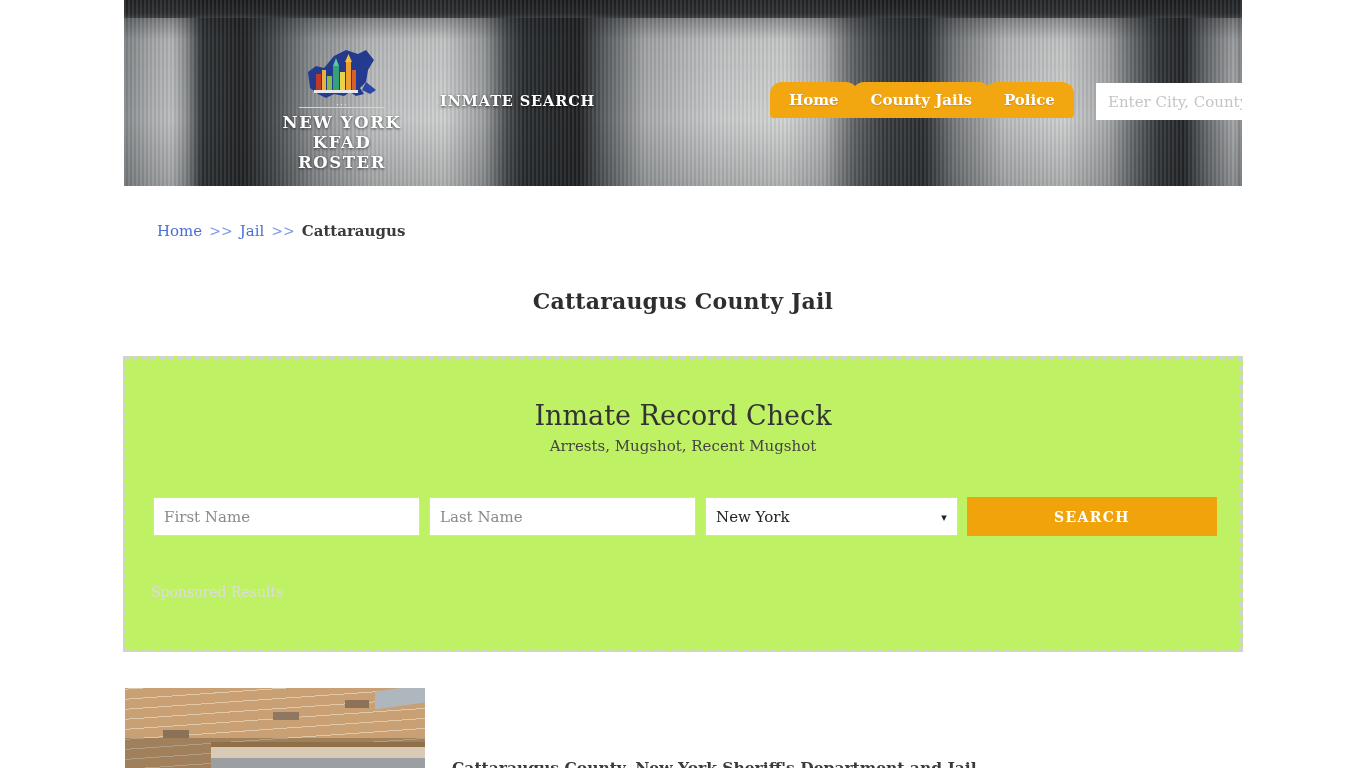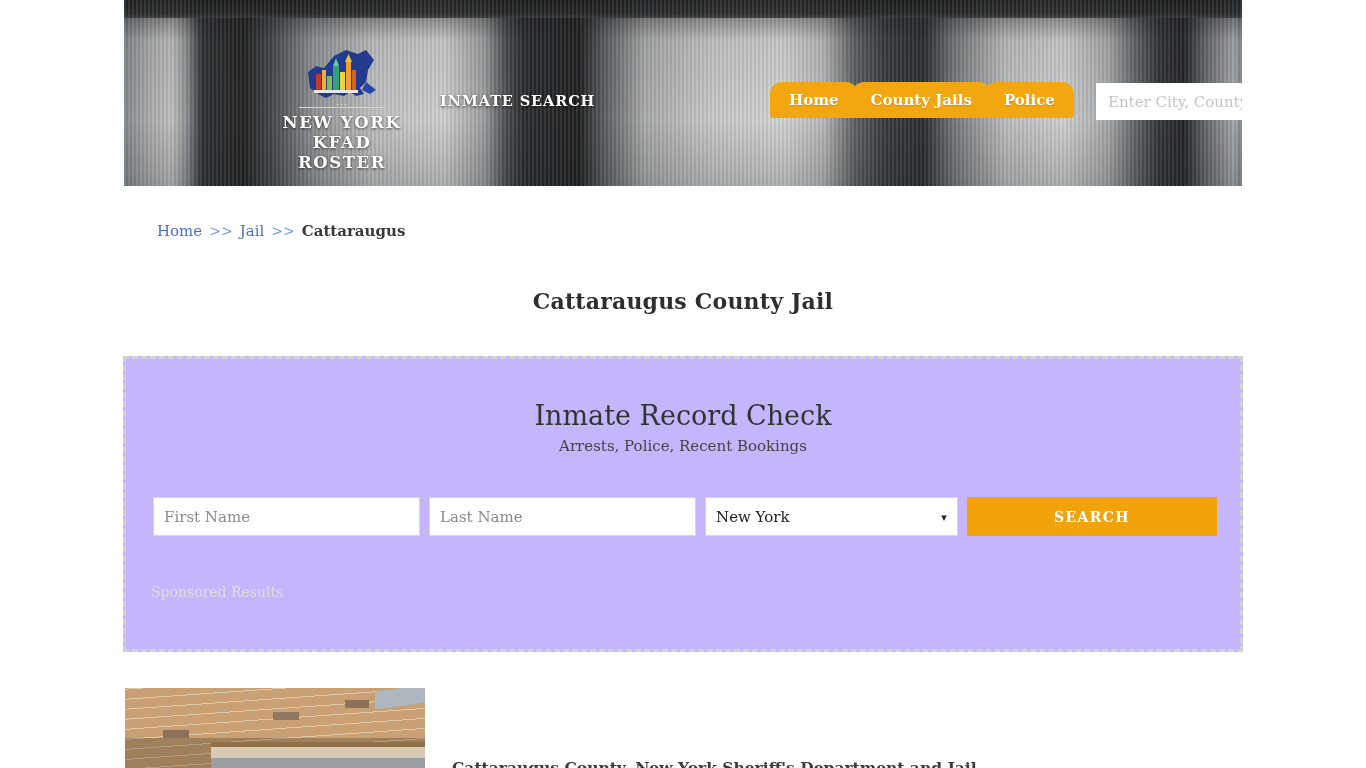--- a/index.html
+++ b/index.html
@@ -137,21 +137,21 @@
   .page-title {
     position:absolute; left:0; top:273px; width:1366px;
     text-align:center; font-size:22px; font-weight:bold; color:#2e2e2e;
     letter-spacing:.2px;
   }
 
   
   .record-box {
     position:absolute; left:123px; top:356px;
     width:1120px; height:296px;
-    background:#c4b5fd;
+    background:#bef264;
     border:3px dashed #d2d2d2;
   }
   .rc-title {
     text-align:center; margin-top:41px;
     font-size:27px; color:#333; font-weight:normal;
   }
   .rc-sub {
     text-align:center; margin-top:6px;
     font-size:15px; color:#444;
   }
@@ -282,21 +282,21 @@
     <span class="sep">&gt;&gt;</span>
     <a href="#">Jail</a>
     <span class="sep">&gt;&gt;</span>
     <span class="current">Cattaraugus</span>
   </div>
 
   <h1 class="page-title">Cattaraugus County Jail</h1>
 
   <section class="record-box">
     <div class="rc-title">Inmate Record Check</div>
-    <div class="rc-sub">Arrests, Police, Recent Bookings</div>
+    <div class="rc-sub">Arrests, Mugshot, Recent Mugshot</div>
 
     <form class="rc-form">
       <input type="text" placeholder="First Name" style="">
       <input type="text" placeholder="Last Name" style="">
       <div class="rc-select">
         <select>
           <option>New York</option>
         </select>
         <span class="chev">▾</span>
       </div>

